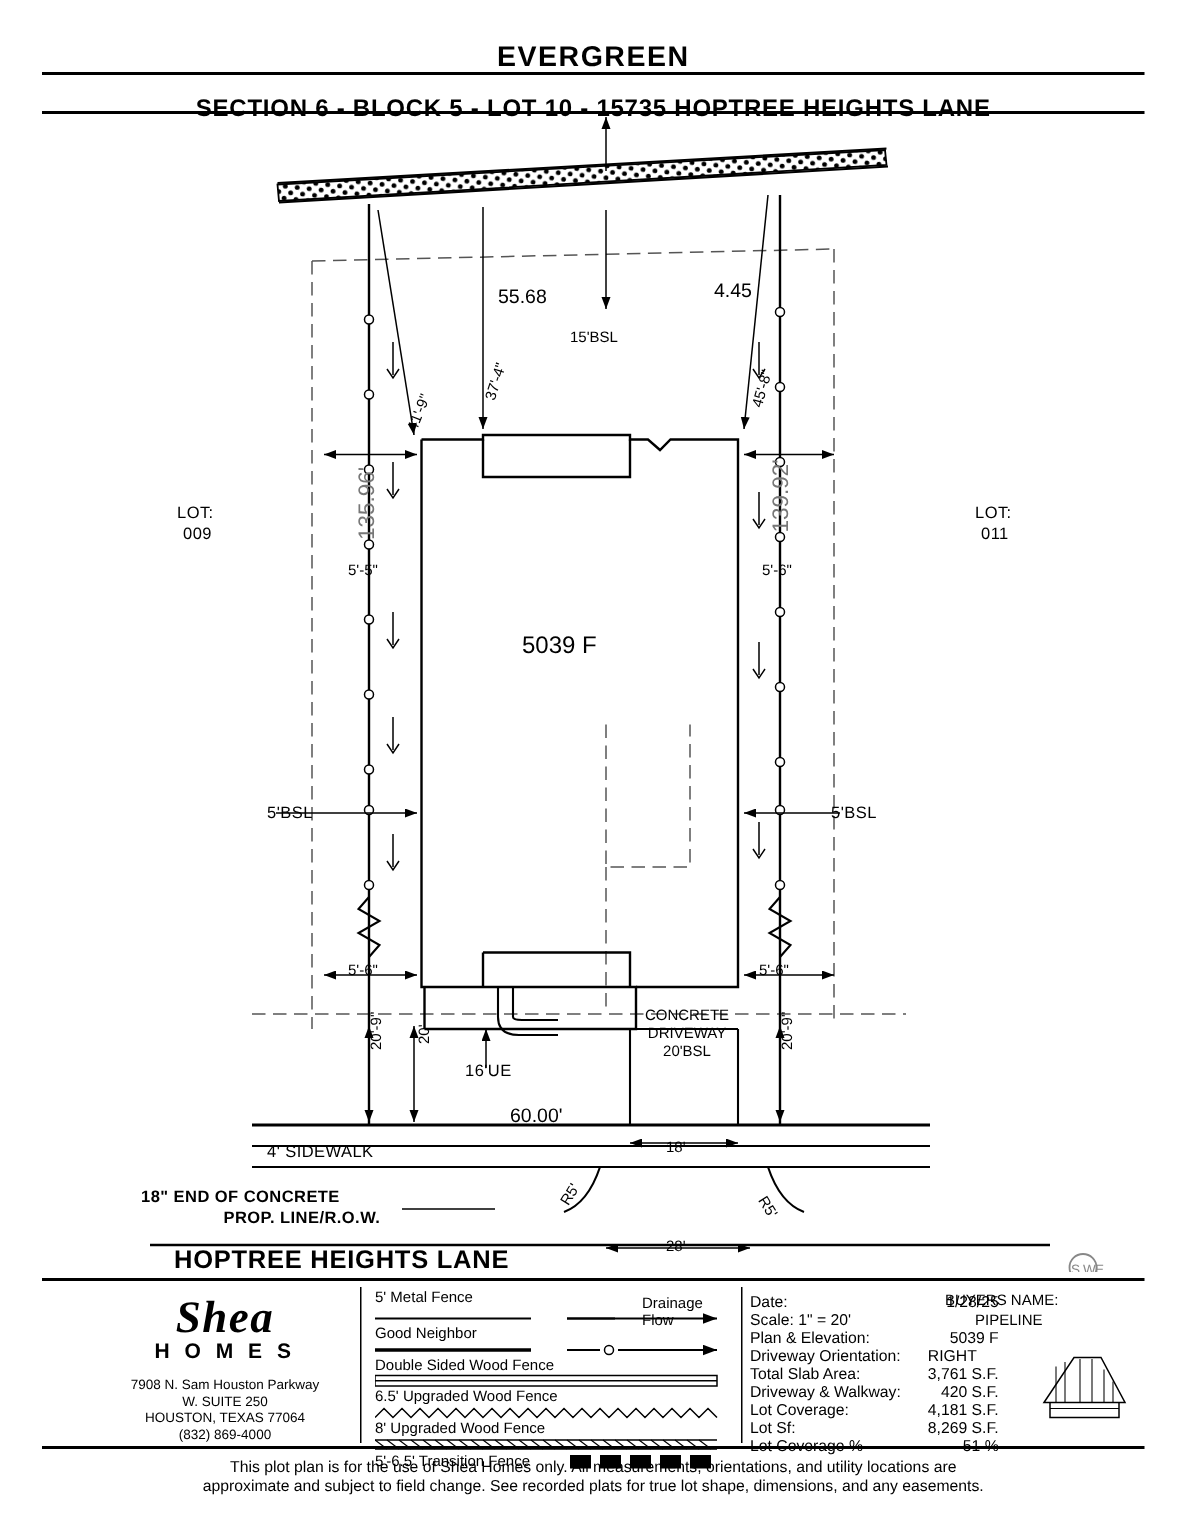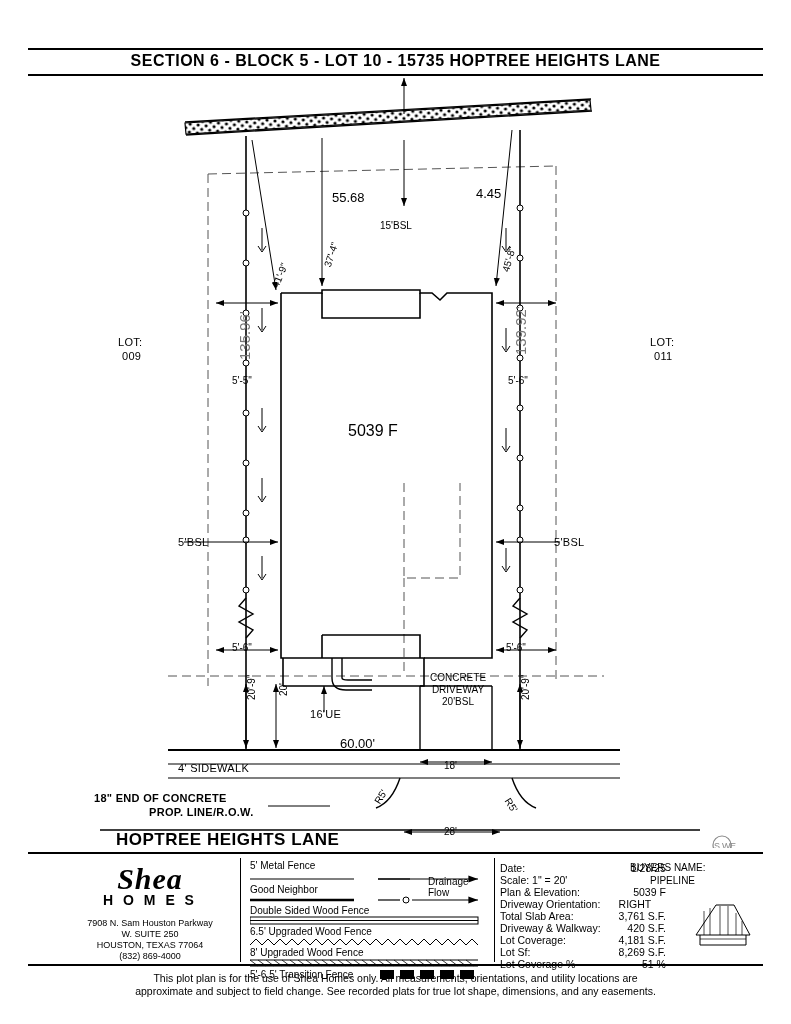--- a/index.html
+++ b/index.html
@@ -19,22 +19,23 @@
   .info td{font-size:10.5px;white-space:nowrap;padding:0;}
   .shea{font-family:"Liberation Serif",serif;font-style:italic;font-weight:bold;font-size:30px;letter-spacing:1px;}
   .sheahomes{font-size:14px;letter-spacing:3px;font-weight:bold;}
   svg{display:block;}
 </style>
 </head>
 <body>
 
 <div id="sheet">
 
+  <div class="abs ctr title1" style="left:0;top:28px;width:791px;">EVERGREEN</div>
   <div class="abs rule" style="left:28px;top:48px;width:735px;height:2px;"></div>
-  <div class="abs ctr title2" style="left:0;top:52px;width:791px;">SECTION 6 - BLOCK 5 - LOT 10 - 15735 HOPTREE HEIGHTS LANE</div>
+  <div class="abs ctr title2" style="left:0;top:64px;width:791px;">SECTION 6 - BLOCK 5 - LOT 10 - 15735 HOPTREE HEIGHTS LANE</div>
   <div class="abs rule" style="left:28px;top:74px;width:735px;height:2px;"></div>
 
   <svg class="abs" style="left:0;top:78px;" width="791" height="770">
     <defs>
       <pattern id="hatchRear" width="8" height="8" patternUnits="userSpaceOnUse" patternTransform="rotate(6)">
         <circle cx="2" cy="2" r="1.6" fill="#000"></circle>
         <circle cx="6" cy="6" r="1.6" fill="#000"></circle>
       </pattern>
       <marker id="arrEnd" markerWidth="9" markerHeight="9" refX="8" refY="3" orient="auto">
         <path d="M0,0 L8,3 L0,6 z" fill="#000"></path>
@@ -235,21 +236,21 @@
   <div class="abs ctr tiny" style="left:55px;top:918px;width:190px;line-height:11px;">
     <div>7908 N. Sam Houston Parkway</div>
     <div>W. SUITE 250</div>
     <div>HOUSTON, TEXAS 77064</div>
     <div>(832) 869-4000</div>
   </div>
 
   <div class="abs" style="left:250px;top:860px;width:240px;">
     <div style="position:relative;height:14px;">
       <span class="abs small" style="left:0;top:0;">5' Metal Fence</span>
-      <span class="abs small" style="left:132px;top:16px;padding-left:46px;">Drainage Flow</span>
+      <span class="abs small" style="left:132px;top:4px;padding-left:46px;">Drainage Flow</span>
     </div>
     <svg width="240" height="10">
       <line x1="0" y1="5" x2="104" y2="5" stroke="#000" stroke-width="1.2"></line>
       <line x1="128" y1="5" x2="228" y2="5" stroke="#000" stroke-width="1.2" marker-end="url(#arrEnd)"></line>
       <line x1="128" y1="5" x2="160" y2="5" stroke="#000" stroke-width="1.2"></line>
     </svg>
     <div class="small">Good Neighbor</div>
     <svg width="240" height="10">
       <line x1="0" y1="5" x2="104" y2="5" stroke="#000" stroke-width="2.4"></line>
       <line x1="128" y1="5" x2="150" y2="5" stroke="#000" stroke-width="1.2"></line>

